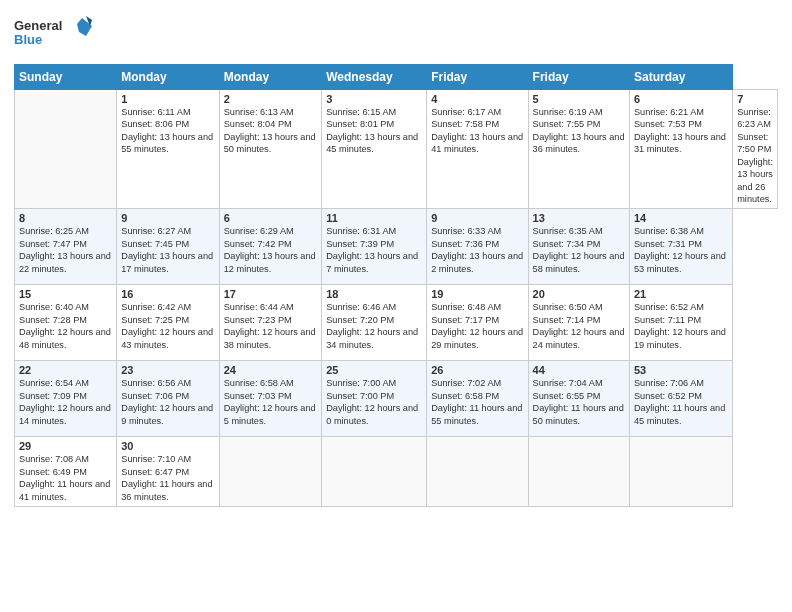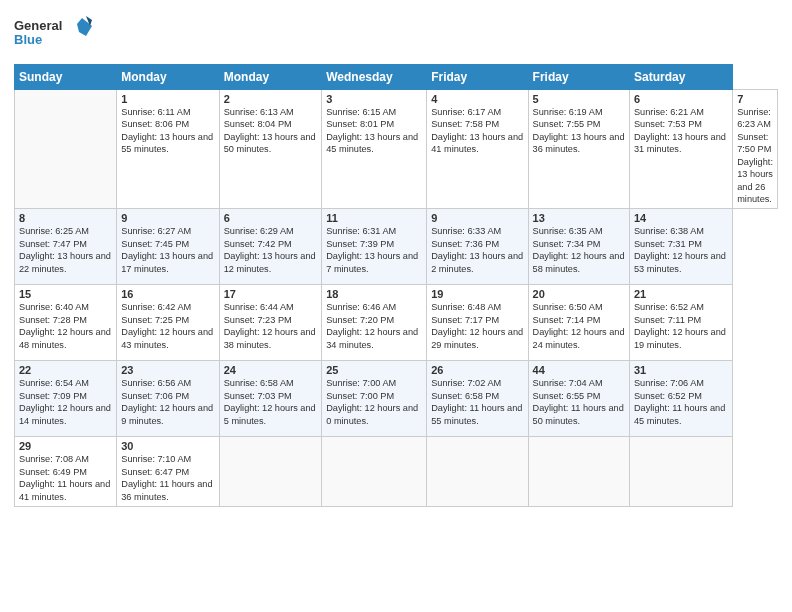--- a/index.html
+++ b/index.html
@@ -224,21 +224,21 @@
           </td>
           <td>
             <span class="day-num">26</span>
             <div class="day-info">Sunrise: 7:02 AM<br>Sunset: 6:58 PM<br>Daylight: 11 hours and 55 minutes.</div>
           </td>
           <td>
             <span class="day-num">44</span>
             <div class="day-info">Sunrise: 7:04 AM<br>Sunset: 6:55 PM<br>Daylight: 11 hours and 50 minutes.</div>
           </td>
           <td>
-            <span class="day-num">31</span>
+            <span class="day-num">53</span>
             <div class="day-info">Sunrise: 7:06 AM<br>Sunset: 6:52 PM<br>Daylight: 11 hours and 45 minutes.</div>
           </td>
         </tr>
         <tr class="last-row">
           <td>
             <span class="day-num">29</span>
             <div class="day-info">Sunrise: 7:08 AM<br>Sunset: 6:49 PM<br>Daylight: 11 hours and 41 minutes.</div>
           </td>
           <td>
             <span class="day-num">30</span>

